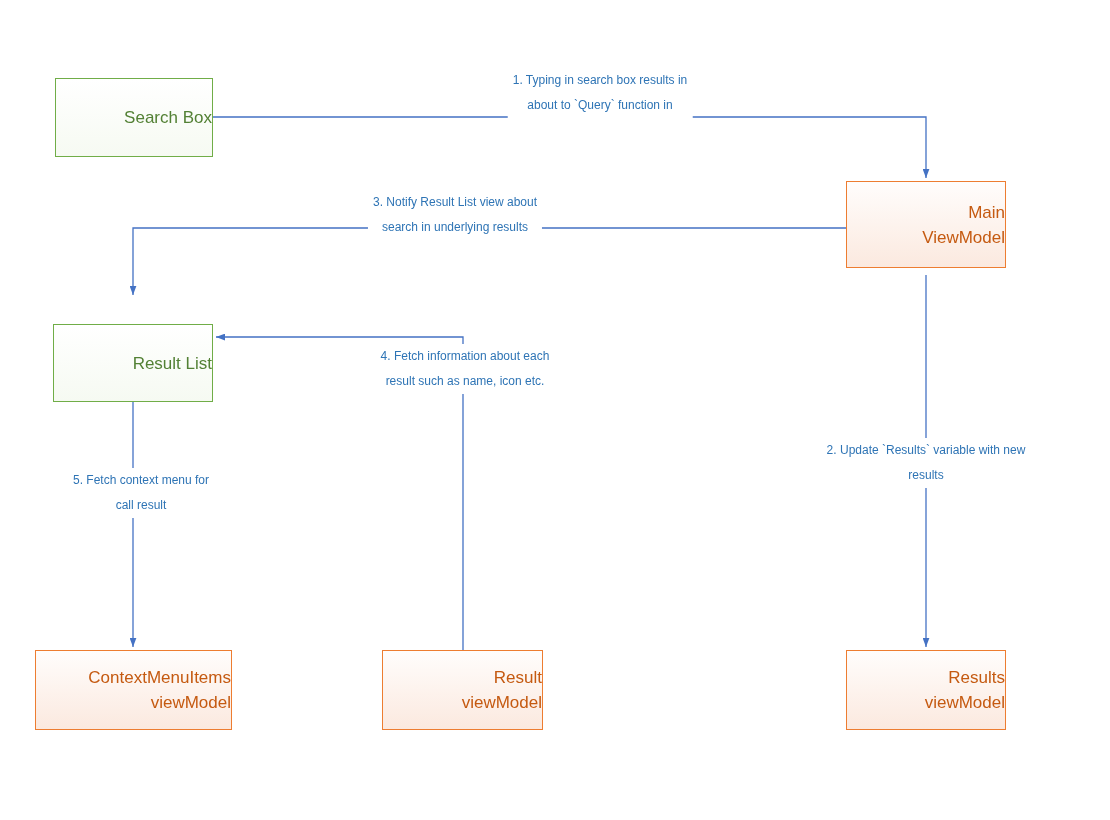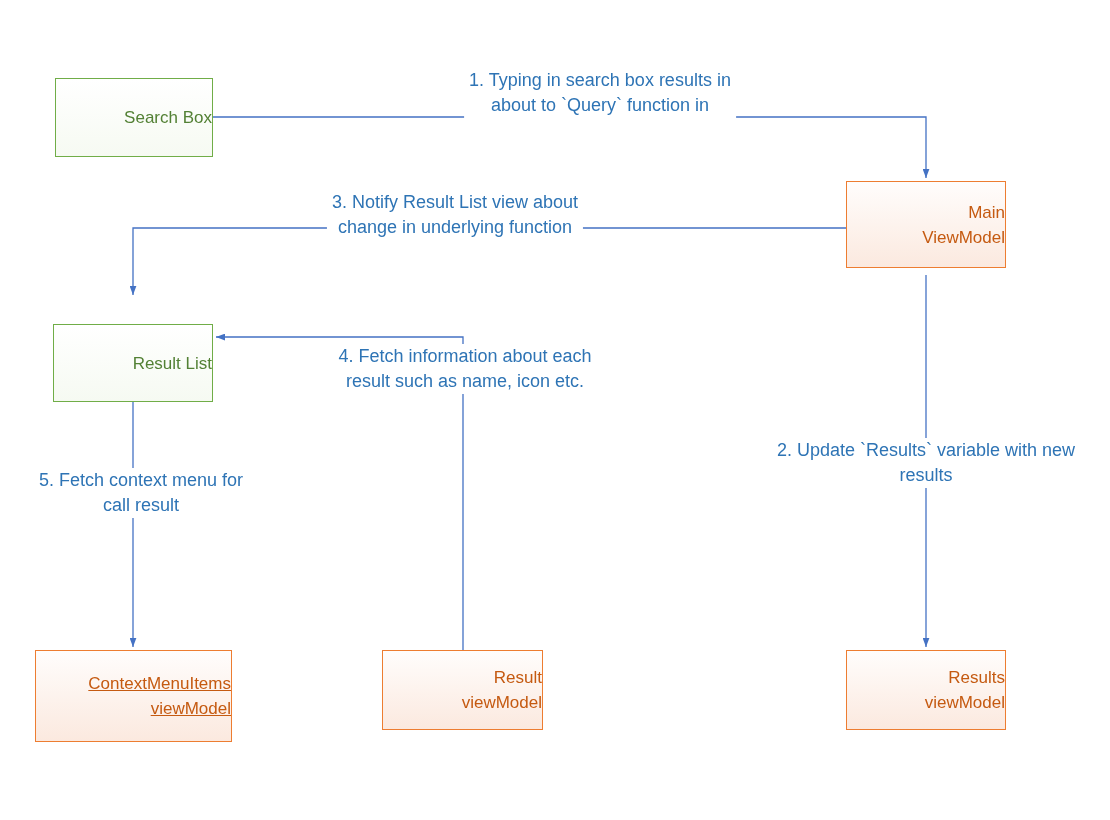--- a/index.html
+++ b/index.html
@@ -47,30 +47,30 @@
     background: linear-gradient(180deg, var(--view-fill-top, #ffffff), var(--view-fill-bottom, #f6faf2));
   }
   .node.viewmodel {
     border: 1px solid var(--vm-border, #ED7D31);
     color: var(--vm-text, #C55A11);
     background: linear-gradient(180deg, var(--vm-fill-top, #fffdfc), var(--vm-fill-bottom, #fbe9df));
   }
   #node-search-box            { left: 55px;  top: 78px;  width: 158px; height: 79px; }
   #node-main-viewmodel        { left: 846px; top: 181px; width: 160px; height: 87px; }
   #node-result-list           { left: 53px;  top: 298px; width: 160px; height: 78px; margin-top: 26px; }
-  #node-contextmenuitems-viewmodel { left: 35px;  top: 650px; width: 197px; height: 92px; text-decoration: underline; }
+  #node-contextmenuitems-viewmodel { left: 35px;  top: 650px; width: 197px; height: 80px; }
   #node-result-viewmodel      { left: 382px; top: 650px; width: 161px; height: 80px; padding-left: 20px; }
   #node-results-viewmodel     { left: 846px; top: 650px; width: 160px; height: 80px; }
 
   .edge-label {
     position: absolute;
     transform: translateX(-50%);
     text-align: center;
     color: var(--edge-text, #2E74B5);
-    font-size: 18px;
+    font-size: 12px;
     line-height: 25px;
     background: var(--canvas-bg, #ffffff);
     padding: 0 5px;
     white-space: nowrap;
   }
   #edge-label-1 { left: 600px; top: 68px; }
   #edge-label-2 { left: 926px; top: 438px; }
   #edge-label-3 { left: 455px; top: 190px; }
   #edge-label-4 { left: 465px; top: 344px; }
   #edge-label-5 { left: 133px; top: 468px; margin-left: 8px; }
@@ -93,21 +93,21 @@
     <path class="edge" d="M133 380 V647" marker-start="url(#arrowhead)" marker-end="url(#arrowhead)"></path>
   </svg>
 
   <div class="edge-label" id="edge-label-1">
     <div class="edge-line">1. Typing in search box results in</div>
     <div class="edge-line">about to `Query` function in</div>
   </div>
 
   <div class="edge-label" id="edge-label-3">
     <div class="edge-line">3. Notify Result List view about</div>
-    <div class="edge-line">change in underlying function</div>
+    <div class="edge-line">search in underlying results</div>
   </div>
 
   <div class="edge-label" id="edge-label-4">
     <div class="edge-line">4. Fetch information about each</div>
     <div class="edge-line">result such as name, icon etc.</div>
   </div>
 
   <div class="edge-label" id="edge-label-2">
     <div class="edge-line">2. Update `Results` variable with new</div>
     <div class="edge-line">results</div>

